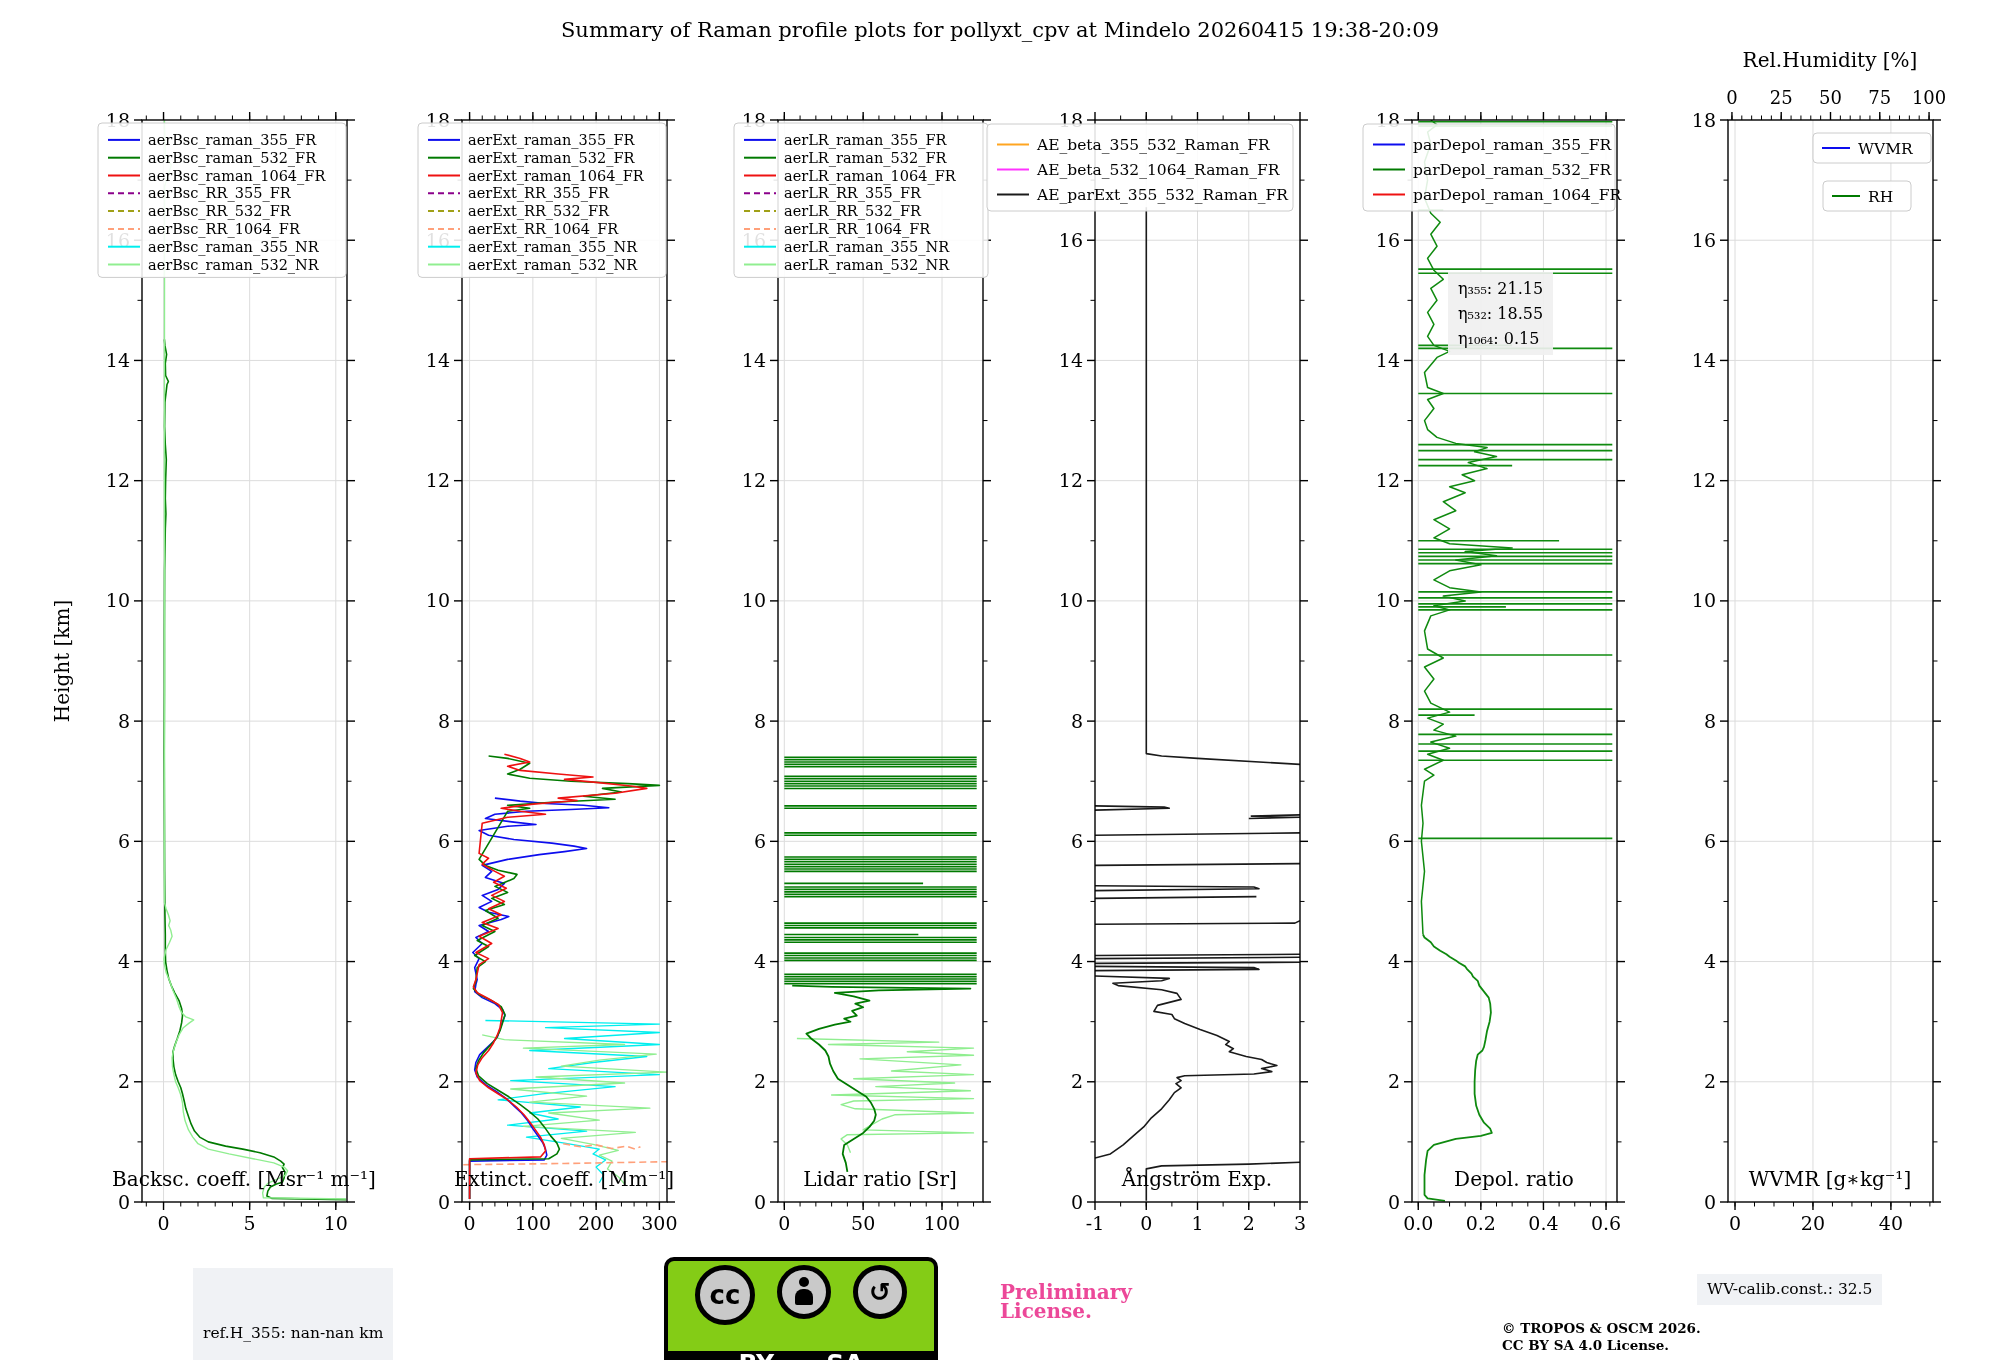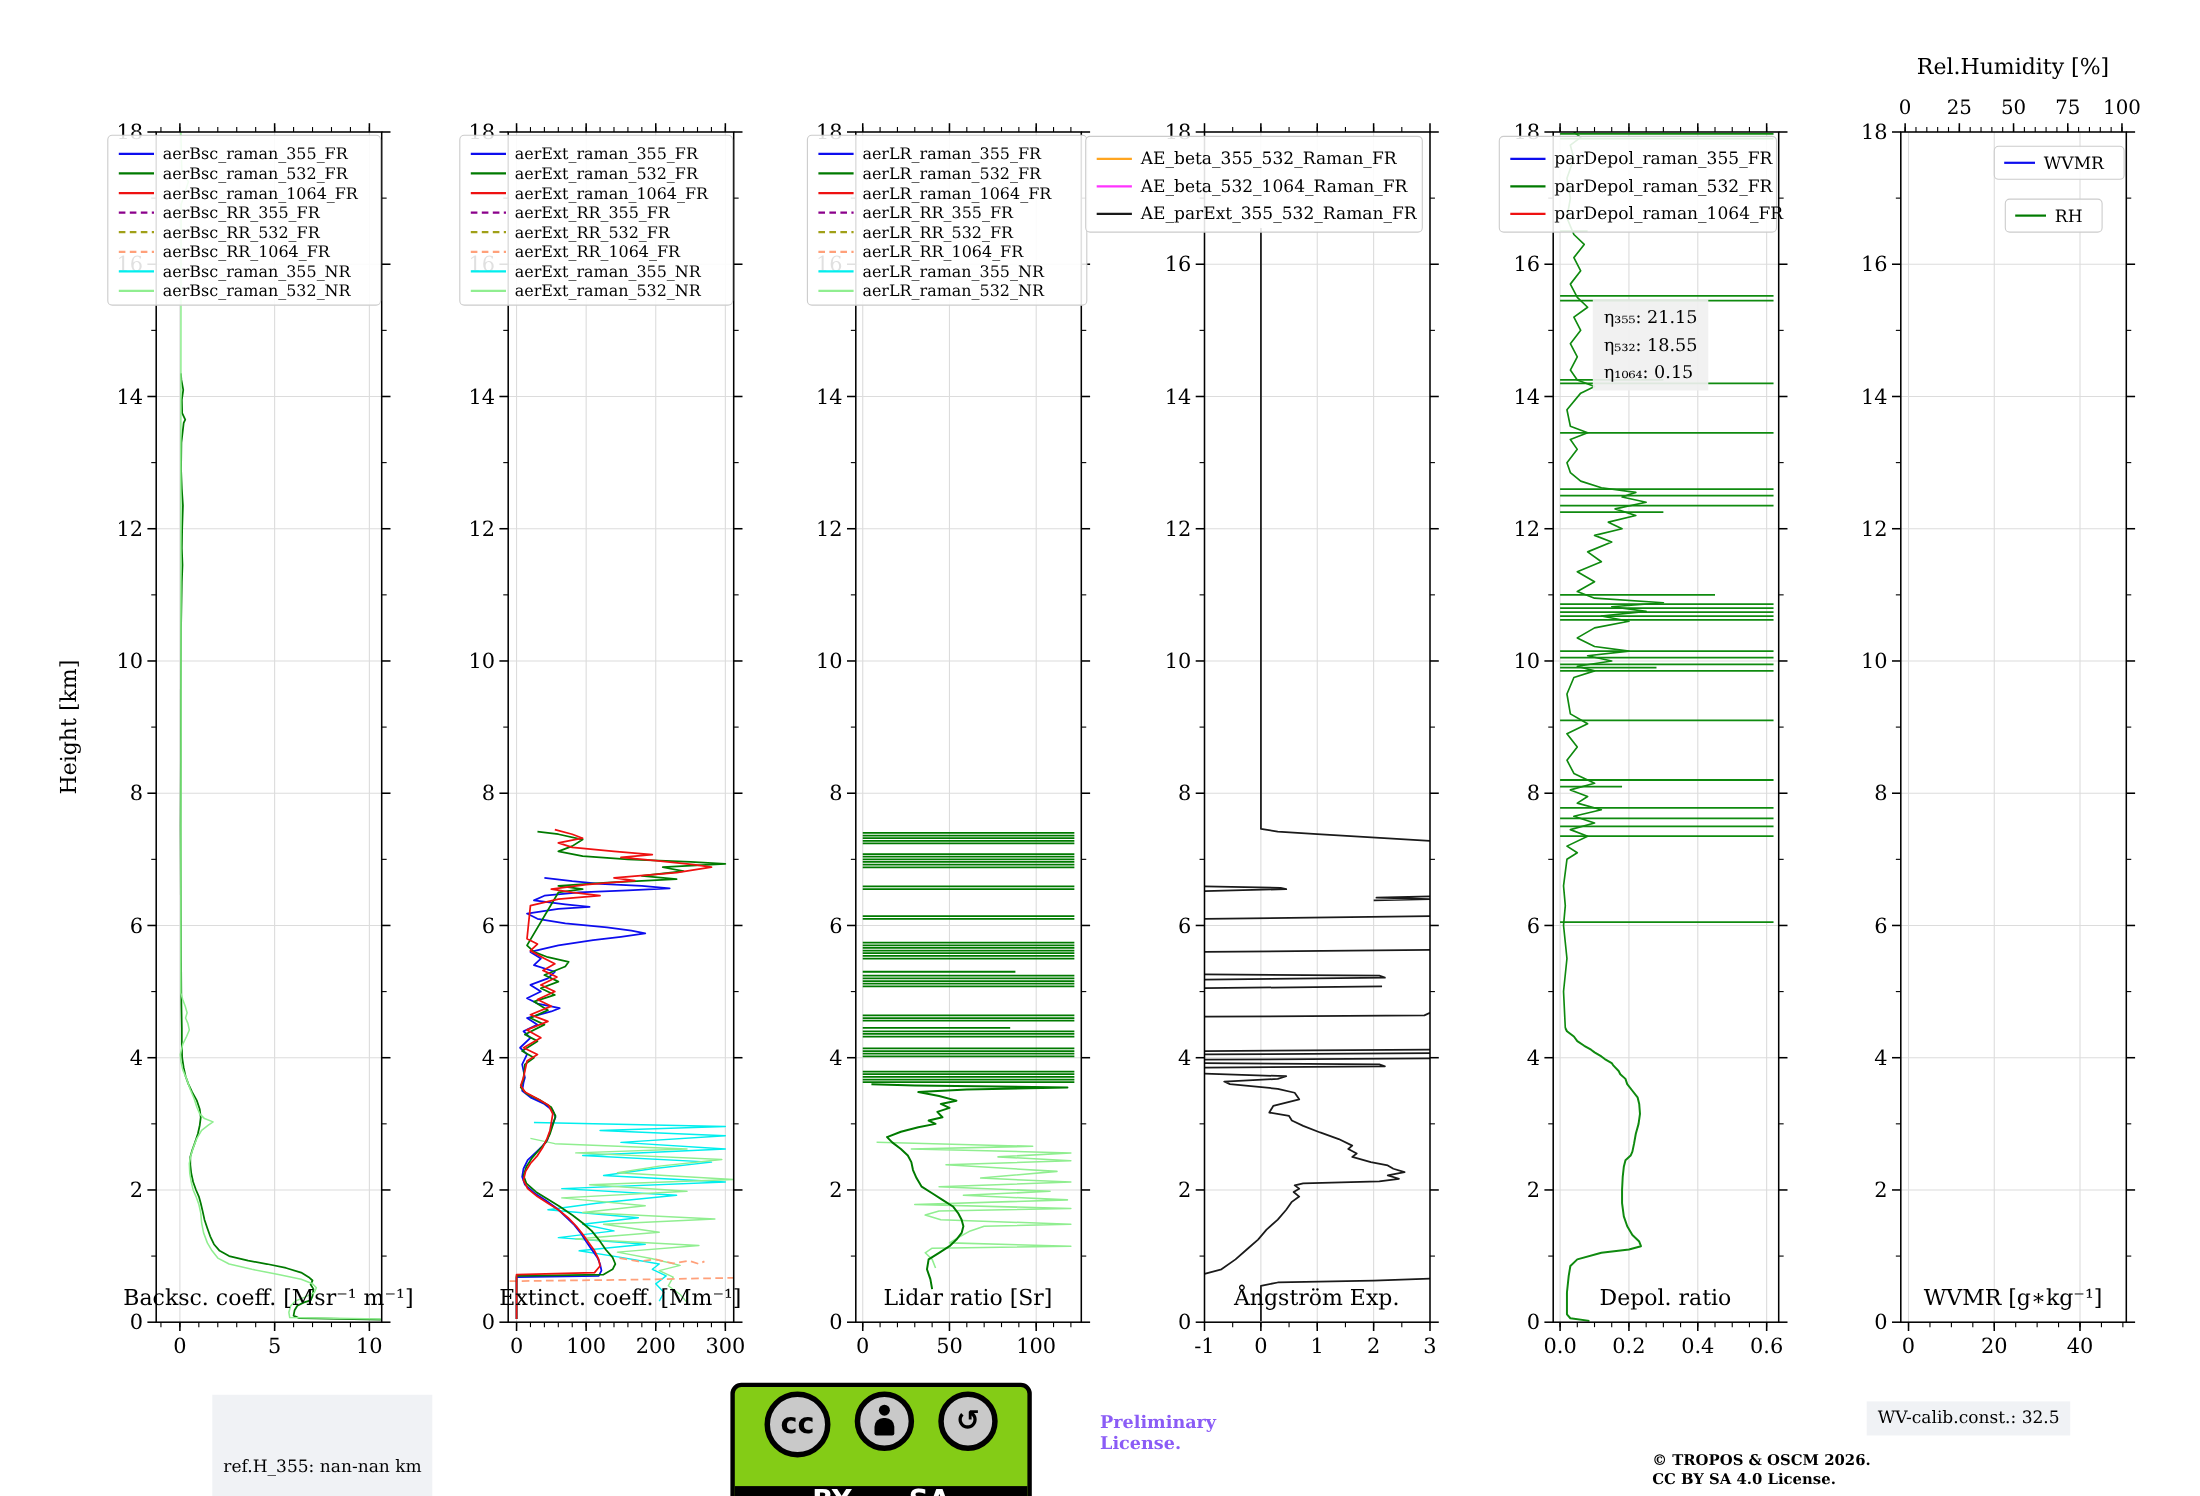--- a/index.html
+++ b/index.html
@@ -10,42 +10,43 @@
           font-size:20px;white-space:nowrap;}
   .xlabel{position:absolute;top:1167px;transform:translateX(-50%);font-size:20px;white-space:nowrap;}
   .toplabel{position:absolute;top:48px;transform:translateX(-50%);font-size:20px;white-space:nowrap;}
   svg{position:absolute;left:0;top:0;font-family:"DejaVu Serif", serif;}
   .ann{position:absolute;font-size:15.5px;line-height:25px;background:rgba(239,241,244,0.95);
        padding:3px 10px;white-space:pre;}
   .eta{position:absolute;left:1448px;top:272px;font-size:16px;line-height:25px;
        background:rgba(240,240,240,0.92);padding:4px 10px;}
   .refbox{left:193px;top:1268px;}
   .wvbox{left:1697px;top:1274px;}
-  .prelim{position:absolute;left:1000px;top:1283px;color:#8b5cf6;font-weight:bold;
-          font-size:16px;line-height:19px;}
+  .prelim{position:absolute;left:1000px;top:1283px;color:#ec4899;font-weight:bold;
+          font-size:20px;line-height:19px;}
   .copyr{position:absolute;left:1502px;top:1320px;font-weight:bold;font-size:13.5px;line-height:17px;}
   .ccbadge{position:absolute;left:664px;top:1257px;width:274px;height:124px;background:#84cc16;
            border:4px solid #000;border-radius:10px;box-sizing:border-box;}
   .ccrow{position:absolute;left:0;top:4px;width:100%;display:flex;justify-content:center;gap:22px;}
   .ccircle{width:54px;height:54px;border:5px solid #000;border-radius:50%;box-sizing:border-box;
            display:flex;align-items:center;justify-content:center;background:#c9c9c9;}
   .ccircle.big{width:60px;height:60px;margin-top:0px;}
   .ccglyph{font-family:"DejaVu Sans",sans-serif;font-weight:bold;font-size:26px;line-height:1;}
   .ccband{position:absolute;left:0;bottom:0;width:100%;height:26px;background:#000;
           display:flex;justify-content:center;gap:52px;}
   .ccband span{color:#fff;font-family:"DejaVu Sans",sans-serif;font-weight:bold;font-size:25px;line-height:26px;}
   .person{width:20px;height:30px;position:relative;}
   .person .head{position:absolute;left:5px;top:0;width:10px;height:10px;background:#000;border-radius:50%;}
   .person .body{position:absolute;left:1px;top:12px;width:18px;height:16px;background:#000;
                 border-radius:8px 8px 2px 2px;}
 </style>
 </head>
 <body>
 
 <div class="fig">
+  <div class="title">Summary of Raman profile plots for pollyxt_cpv at Mindelo 20260415 19:38-20:09</div>
   <div class="ylabel">Height [km]</div>
 
   <svg id="plot" width="2000" height="1360">
       <g>
         <clipPath id="clip0">
           <rect x="142" y="120" width="205" height="1082"></rect>
         </clipPath>
         <line x1="163.53361344537814" y1="120" x2="163.53361344537814" y2="1202" stroke="#dcdcdc" stroke-width="1"></line>
         <line x1="249.66806722689074" y1="120" x2="249.66806722689074" y2="1202" stroke="#dcdcdc" stroke-width="1"></line>
         <line x1="335.80252100840335" y1="120" x2="335.80252100840335" y2="1202" stroke="#dcdcdc" stroke-width="1"></line>

